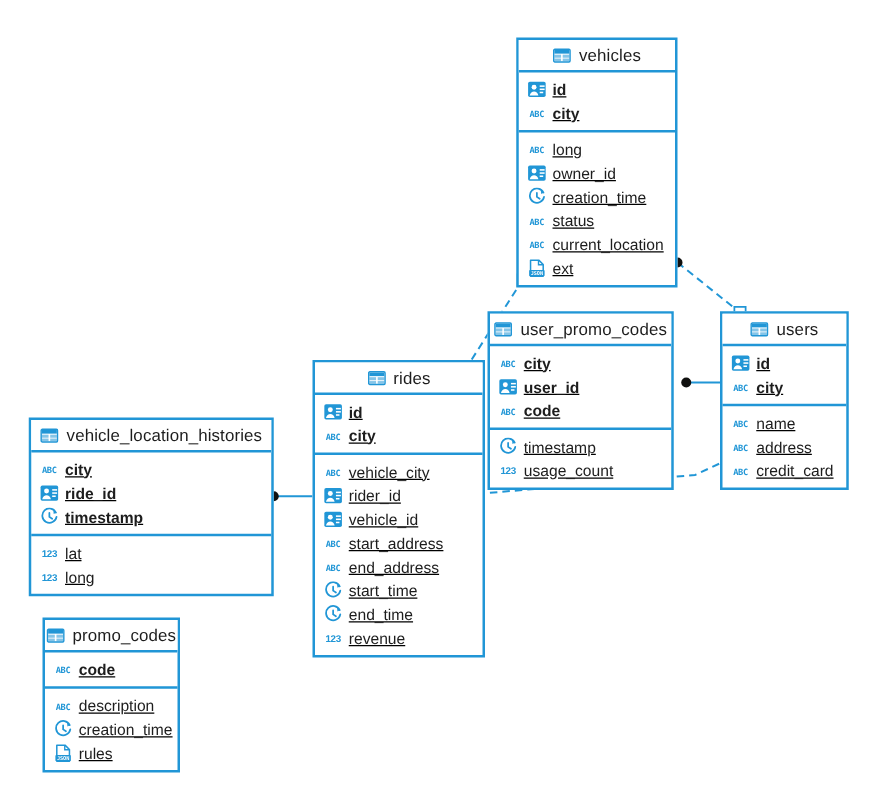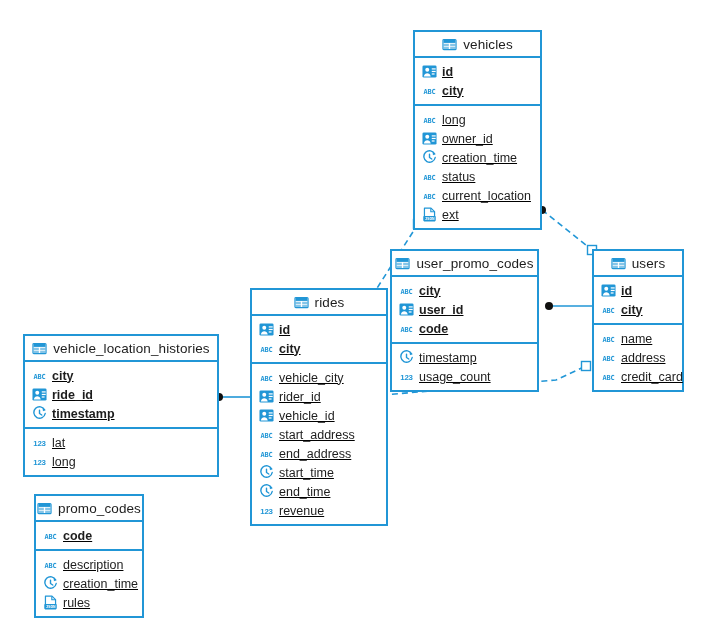--- a/index.html
+++ b/index.html
@@ -269,21 +269,21 @@
         <div class="field">
           <span class="ico-wrap">
             <svg class="ico" viewBox="0 0 16 16">
               <text x="8" y="11.2" font-family="Liberation Sans, sans-serif" font-size="8.4" font-weight="bold" fill="#2196d6" text-anchor="middle" letter-spacing="-0.3">123</text>
             </svg>
           </span>
           <span class="fname">usage_count</span>
         </div>
       </div>
     </div>
-    <div class="table-node" style="left: 592px; top: 249px; width: 92px;">
+    <div class="table-node" style="left: 576px; top: 249px; width: 103px;">
       <div class="tbl-header">
         <span>
           <svg class="ico" viewBox="0 0 16 16">
             <rect x="1" y="2.6" width="14" height="10.8" rx="1" fill="#fff" stroke="#2196d6" stroke-width="1.2"></rect>
             <rect x="1.6" y="3.2" width="12.8" height="3.1" fill="#2196d6"></rect>
             <rect x="1.6" y="7.2" width="5.7" height="2.6" fill="#2196d6" opacity="0.55"></rect>
             <rect x="8.7" y="7.2" width="5.7" height="2.6" fill="#2196d6" opacity="0.55"></rect>
             <rect x="1.6" y="10.5" width="5.7" height="2.3" fill="#2196d6" opacity="0.55"></rect>
             <rect x="8.7" y="10.5" width="5.7" height="2.3" fill="#2196d6" opacity="0.55"></rect>
           </svg>

